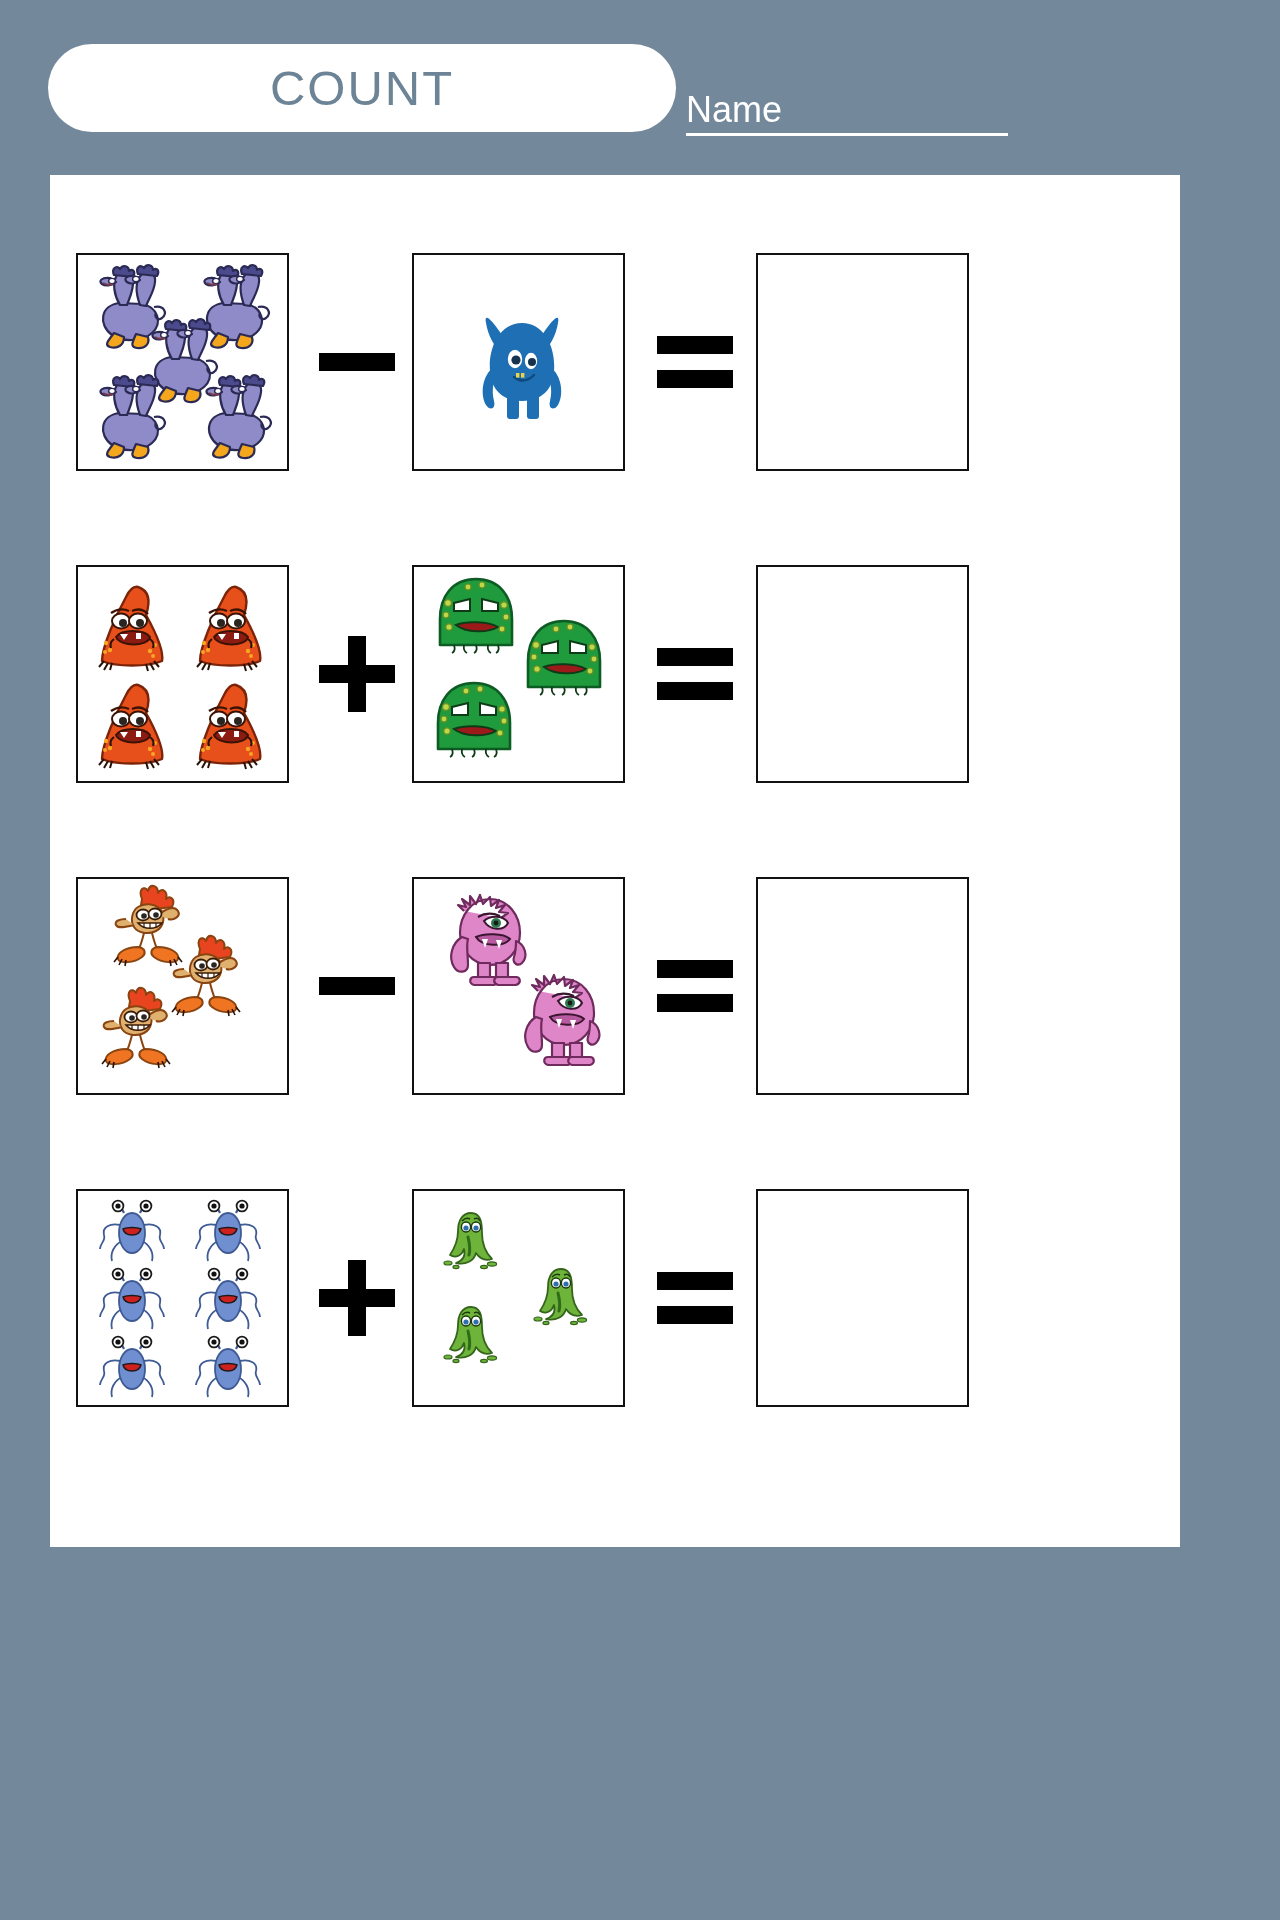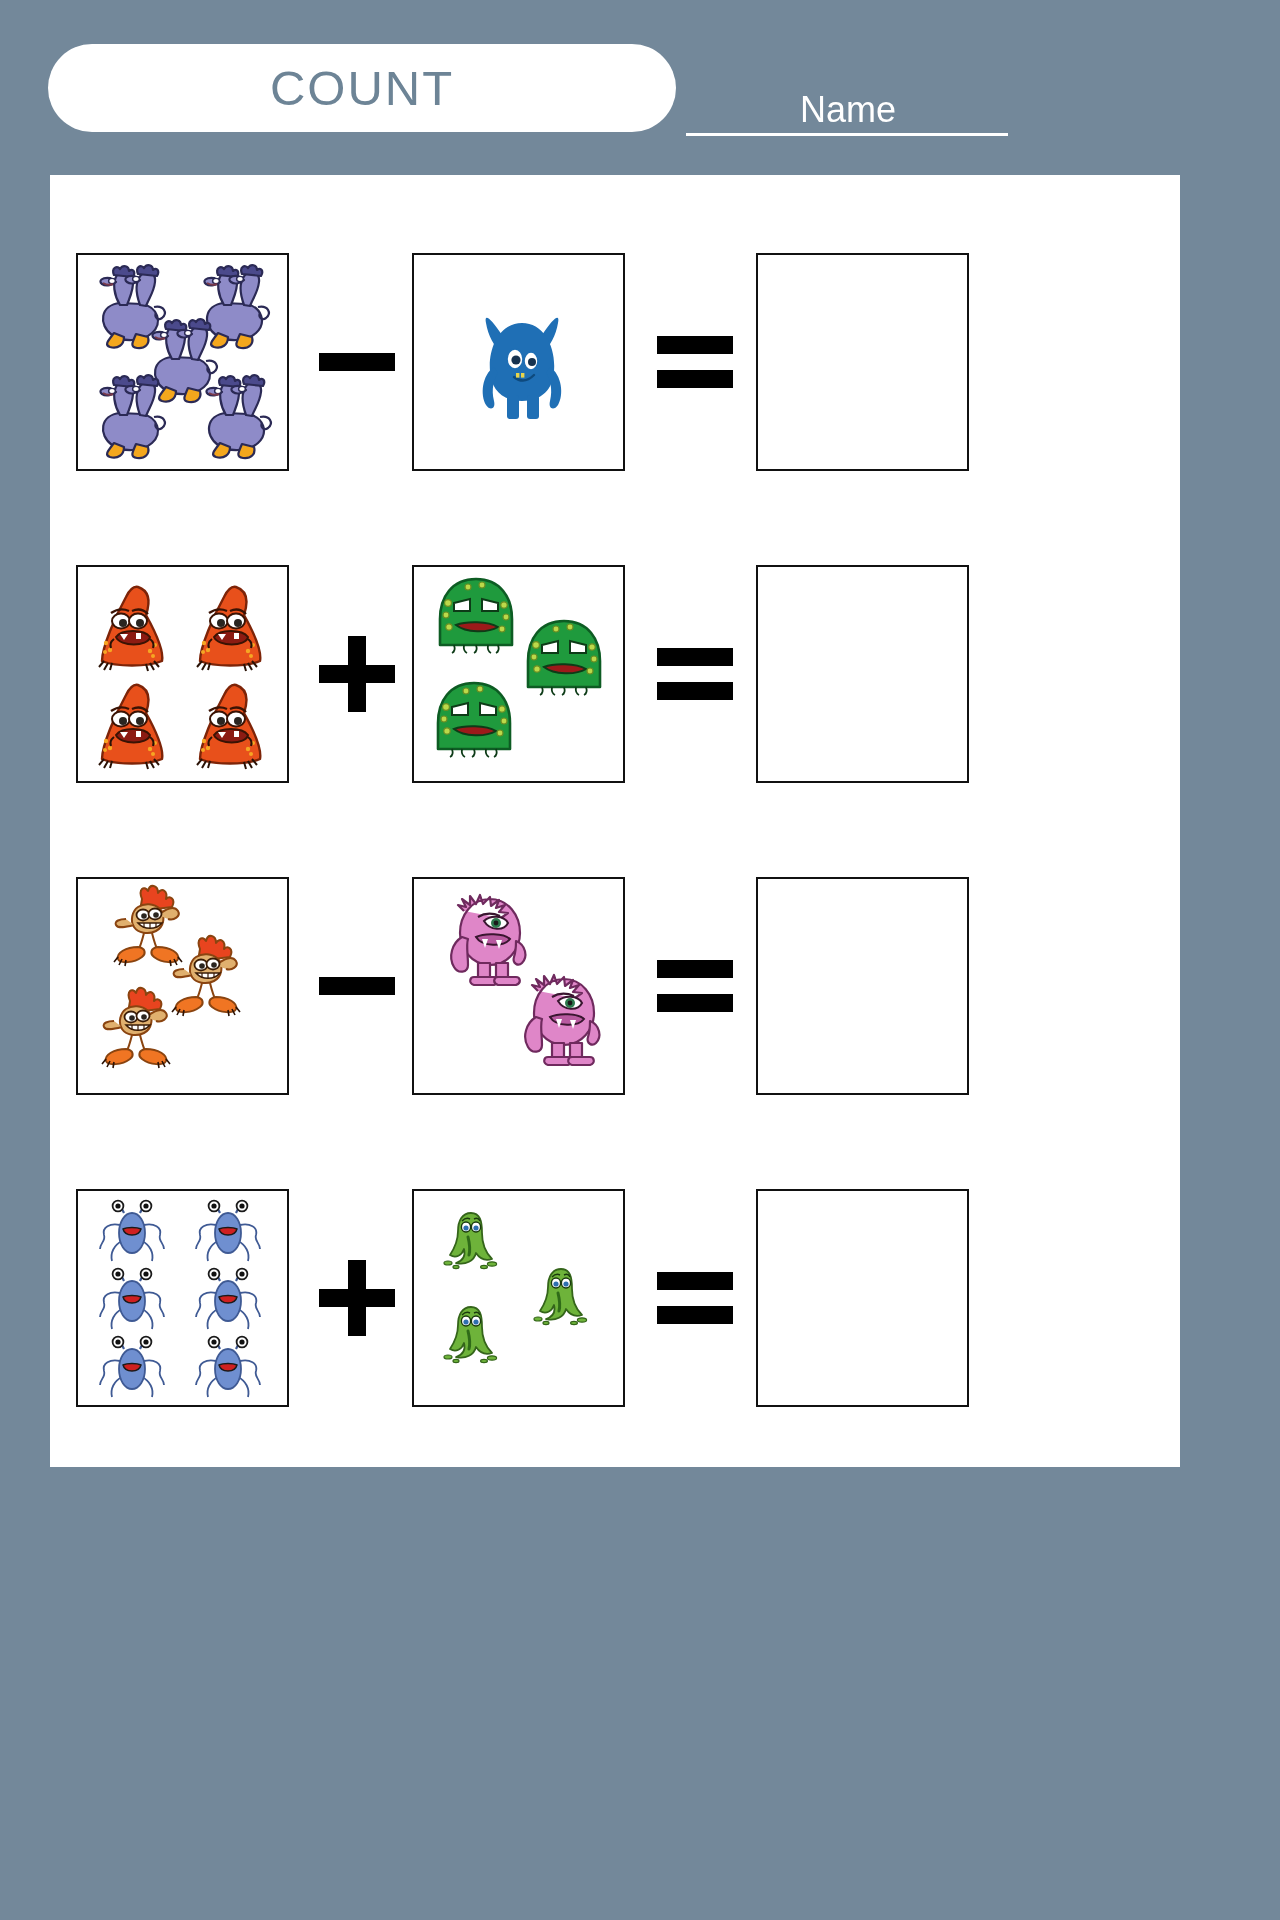--- a/index.html
+++ b/index.html
@@ -3,21 +3,21 @@
 <meta charset="utf-8">
 <style>
   * { box-sizing: border-box; margin:0; padding:0; }
   html, body {
     width: 1280px; height: 1920px;
     background: #73889a;
     font-family: "Liberation Sans", sans-serif;
   }
   .page {
     position: relative;
-    width: 1280px; height: 1467px;
+    width: 1280px; height: 1920px;
     background: #73889a;
     overflow: hidden;
   }
   
   .title-pill {
     position: absolute;
     left: 48px; top: 44px;
     width: 628px; height: 88px;
     background: #ffffff;
     border-radius: 44px;
@@ -26,21 +26,20 @@
   .title-text {
     font-size: 49px;
     letter-spacing: 2px;
     color: #6d8496;
     font-weight: 400;
   }
   .name-wrap {
     position: absolute;
     left: 686px; top: 92px;
     width: 324px;
-    text-align: center;
   }
   .name-label {
     font-size: 36px;
     color: #ffffff;
     line-height: 1;
     padding-bottom: 6px;
     display: inline-block;
   }
   .name-rule {
     position: absolute;

